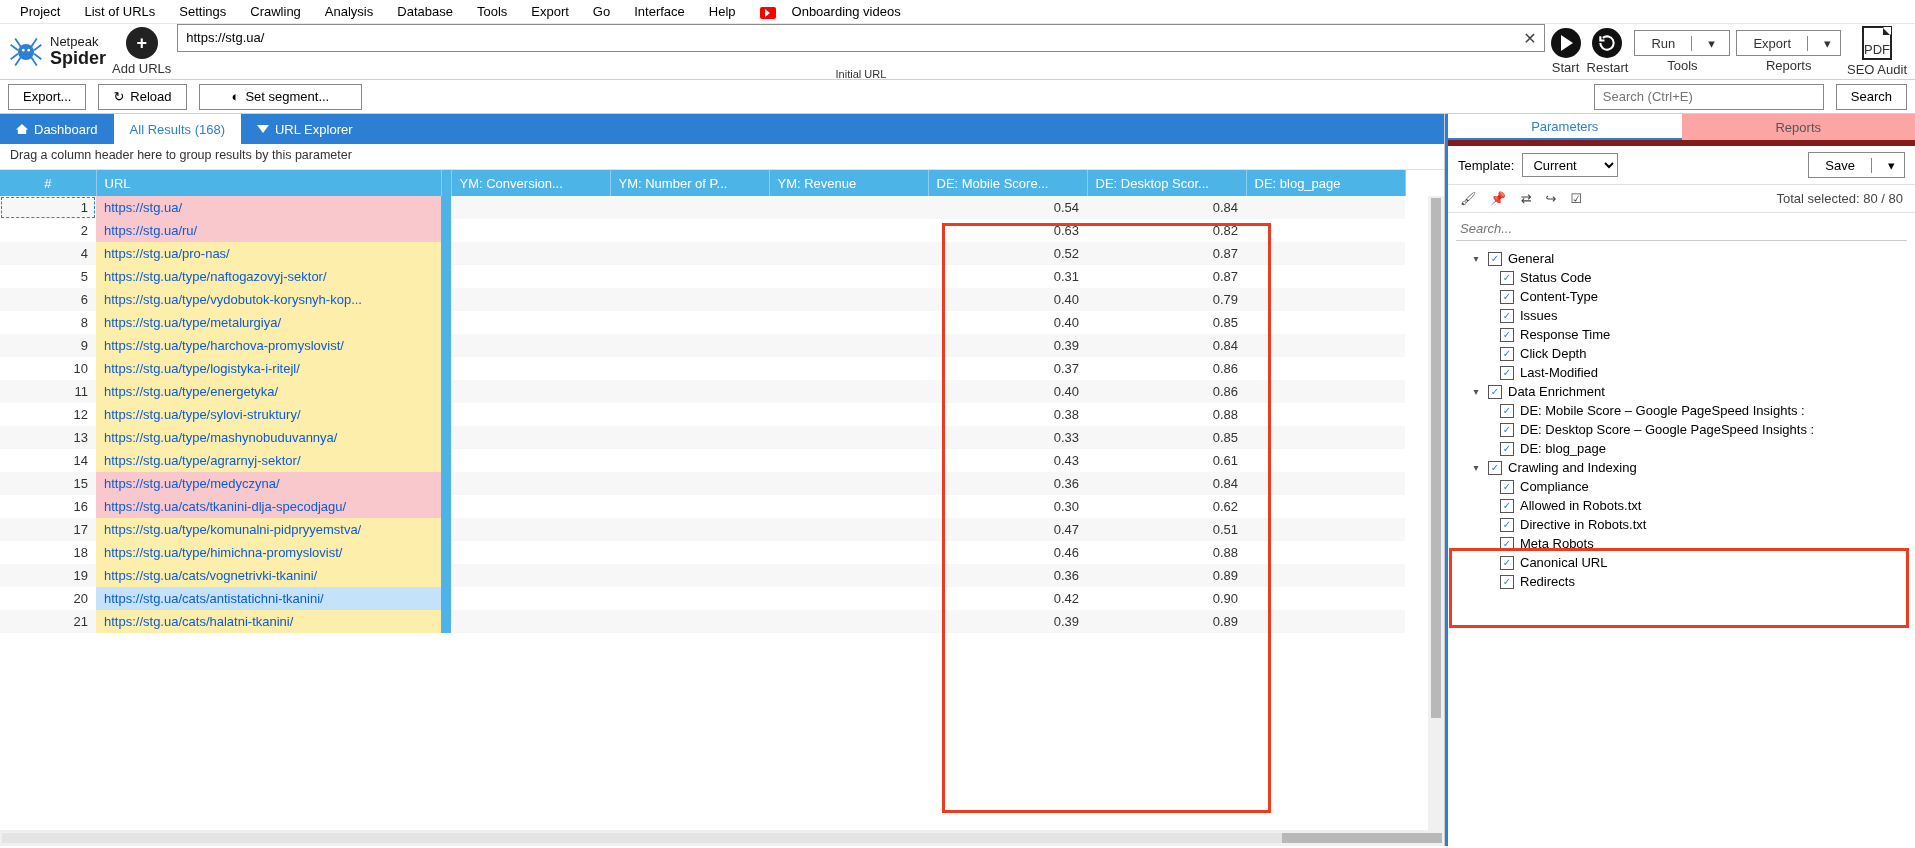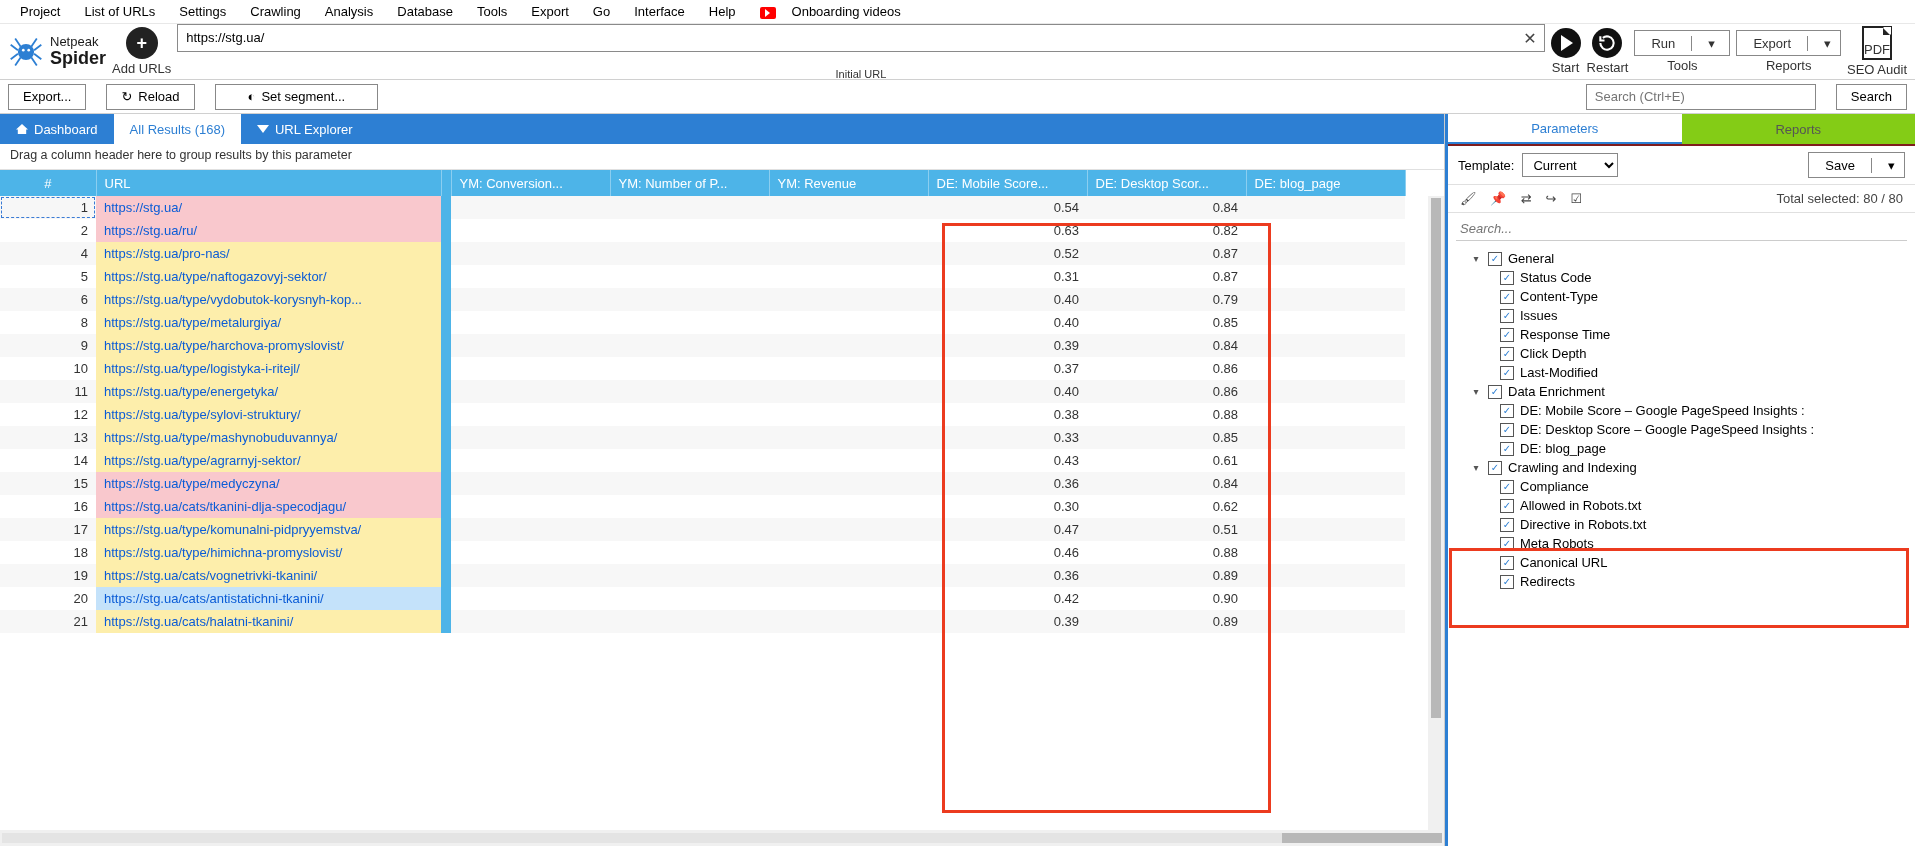--- a/index.html
+++ b/index.html
@@ -27,21 +27,21 @@
 .tb-play::after{content:"";border-left:12px solid #fff;border-top:8px solid transparent;border-bottom:8px solid transparent;margin-left:3px;}
 .tb-reload { width:30px; height:30px; background:#111; border-radius:50%; display:flex; align-items:center; justify-content:center; color:#fff;}
 .tb-pdf { width:30px; height:34px; border:2px solid #222; position:relative; font-size:8px; display:flex; align-items:flex-end; justify-content:center; padding-bottom:1px;}
 .tb-pdf::before{content:"";position:absolute;right:-1px;top:-1px;border-top:8px solid #fff;border-left:8px solid transparent;}
 .tb-pdf::after{content:"";position:absolute;right:0;top:0;width:0;height:0;border-bottom:7px solid #222;border-right:7px solid transparent;}
 .split-btn { height:26px; border:1px solid #888; background:#fff; display:flex; align-items:center; min-width:96px;}
 .split-btn span{flex:1;text-align:center;padding:0 16px;}
 .split-btn .arr{width:18px;border-left:1px solid #888;text-align:center;}
 
 
-.toolbar2 { height:34px; display:flex; align-items:center; padding:4px 8px; gap:20px; border-bottom:1px solid #d0d0d0;}
+.toolbar2 { height:34px; display:flex; align-items:center; padding:4px 8px; gap:12px; border-bottom:1px solid #d0d0d0;}
 .btn { height:26px; border:1px solid #888; background:#fff; padding:0 14px; display:flex; align-items:center; gap:6px; cursor:pointer;}
 .btn2 { height:26px; border:1px solid #888; background:#fff; padding:0 32px; display:flex; align-items:center; gap:6px; cursor:pointer;}
 .search-box { height:26px; border:1px solid #888; padding:0 8px; width:230px;}
 .spacer { flex:1; }
 
 
 .main { display:flex; height:calc(848px - 24px - 56px - 34px - 2px);}
 .left { flex:1; display:flex; flex-direction:column; border-right:1px solid #ccc; min-width:0;}
 .right { width:470px; display:flex; flex-direction:column; border-left:3px solid #2d7fd3;}
 
@@ -77,21 +77,21 @@
 .red-box2 { position:absolute; border:3px solid #ec3b1f; left:1449px; top:548px; width:460px; height:80px; pointer-events:none; z-index:15;}
 
 .hscroll { height:16px; background:#f0f0f0; display:flex; align-items:center;}
 .hscroll .track{flex:1;height:10px;background:#e4e4e4;margin:0 2px;position:relative;}
 .hscroll .thumb{position:absolute;right:0;top:0;height:10px;width:160px;background:#b8b8b8;}
 
 .vscroll { position:absolute; right:0; top:26px; bottom:0; width:16px; background:#f0f0f0;}
 .vscroll .thumb{position:absolute;top:2px;left:3px;width:10px;height:520px;background:#b8b8b8;}
 
 
-.right .tabs { background:#84cc16; border-bottom:2px solid #7f1d1d;}
+.right .tabs { background:#fca5a5; border-bottom:6px solid #7f1d1d;}
 .right .tab { color:#555;}
 .right .tab.active { color:#2d7fd3; border-bottom:2px solid #2d7fd3; background:#fff;}
 .r-row { display:flex; align-items:center; gap:8px; padding:6px 10px;}
 .r-row select{height:24px;border:1px solid #888;padding:0 24px 0 6px;background:#fff;}
 .r-icons { display:flex; gap:14px; padding:6px 12px; border-top:1px solid #e0e0e0; border-bottom:1px solid #e0e0e0; font-size:14px; color:#444;}
 .r-search{width:calc(100% - 16px);margin:4px 8px;height:24px;border:none;border-bottom:1px solid #ccc;padding:0 4px;font-style:italic;color:#888;}
 .tree { padding:4px 0 4px 4px; overflow:auto;}
 .tree-item { display:flex; align-items:center; gap:6px; padding:2px 4px 2px 0; white-space:nowrap;}
 .tree-arrow { width:12px; text-align:center; font-size:10px; color:#555;}
 .tree-indent1 { padding-left:18px;} .tree-indent2 { padding-left:48px;}

